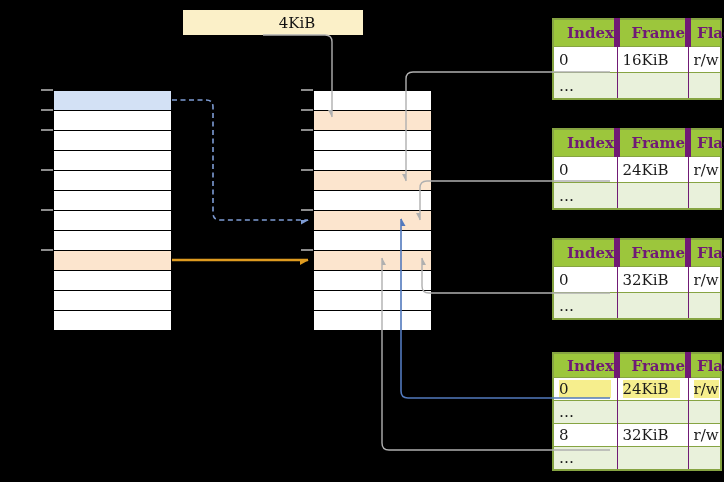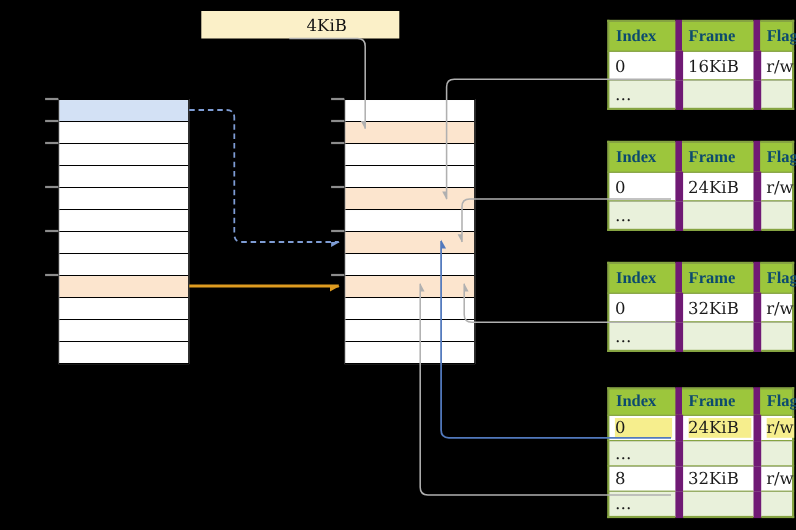--- a/index.html
+++ b/index.html
@@ -20,28 +20,28 @@
   .fill-white{background:#ffffff;}
   .fill-blue{background:var(--blue_row,#D3E1F5);}
   .fill-orange{background:var(--orange_row,#FCE5CE);}
 
   .tick{position:absolute;width:12px;height:2px;background:var(--tick_gray,#8C8C8C);}
 
   
   .pt{position:absolute;left:552px;width:170px;}
   .pt table{border-collapse:collapse;width:170px;border:2px solid var(--table_border,#86A442);
             table-layout:fixed;}
-  .pt th{background:var(--header_green,#9CC63C);color:#0c4a6e;font-weight:bold;font-size:15px;
-         text-align:left;padding:0 0 0 6px;height:26px;font-family:Liberation Serif, serif;}
+  .pt th{background:var(--header_green,#9CC63C);color:#701a75;font-weight:bold;font-size:15px;
+         text-align:right;padding:0 0 0 6px;height:26px;}
   .pt th+th{border-left:6px solid #701a75;}
   .pt th:nth-child(1){width:54px;}
   .pt th:nth-child(2){width:59px;}
   .pt td{font-size:15px;padding:0 0 0 5px;height:25px;color:#1a1a1a;
          border-top:1px solid var(--table_border,#86A442);}
-  .pt td+td{border-left:7px solid #701a75;}
+  .pt td+td{border-left:1px solid #701a75;}
   .pt tr.row-green td{background:var(--alt_row_green,#E9F1DB);}
   .pt tr.row-white td{background:#ffffff;}
   .pt.compact th{height:23px;}
   .pt.compact td{height:22px;}
   .pt td span{display:inline-block;}
   .pt td span.hl{background:var(--highlight_yellow,#F6EE8D);}
   .pt td span.hl.c0{min-width:52px;}
   .pt td span.hl.c1{min-width:57px;}
 
   

